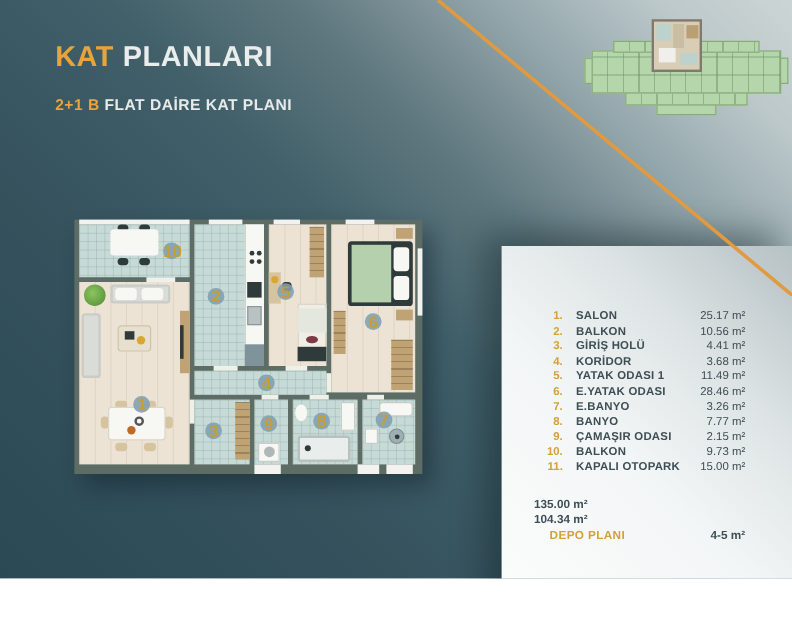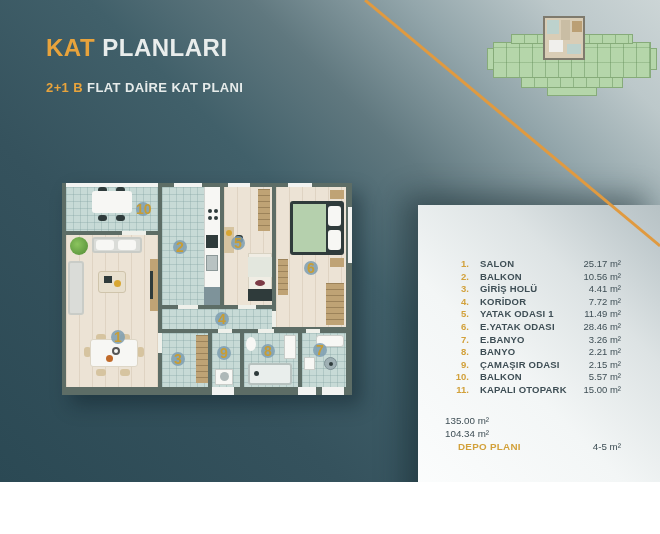--- a/index.html
+++ b/index.html
@@ -17,21 +17,21 @@
     background:linear-gradient(45deg,#fdfefe 0%,#f3f6f6 45%,#dde3e4 72%,#c0cacd 92%,#b7c2c5 100%);
     box-shadow:-14px -10px 26px rgba(12,28,34,.42);}
   .legend{position:absolute;left:27px;top:53px;width:176px;}
   .legend-row{display:flex;align-items:baseline;height:12.6px;font-size:9.5px;color:#3e4e55;}
   .legend-row .num{width:24px;text-align:right;color:#d2a13b;font-weight:bold;margin-right:11px;}
   .legend-row .name{flex:1;text-align:left;font-weight:bold;letter-spacing:.2px;}
   .legend-row .area{text-align:right;font-weight:normal;}
   .summary{position:absolute;left:27px;top:210px;width:176px;}
   .summary-row{display:flex;align-items:baseline;height:13.2px;font-size:9.8px;}
   .summary-row .label{flex:1;padding-left:13px;color:#d2a13b;font-weight:bold;letter-spacing:.3px;}
-  .summary-row .value{text-align:right;color:#3e4e55;font-weight:normal;}
+  .summary-row .value{text-align:right;color:#3e4e55;font-weight:bold;}
   
   .diag{position:absolute;left:366px;top:-1px;width:384px;height:2.5px;background:#e09a40;
     transform:rotate(39.8deg);transform-origin:0 0;z-index:6;}
   
   .keyplan{position:absolute;left:487px;top:14px;width:170px;height:90px;z-index:5;}
   .kp{position:absolute;background:#b5d6aa;border:1px solid #86ab79;box-sizing:border-box;}
   .kp.grid{background-image:repeating-linear-gradient(90deg,transparent 0 12px,rgba(96,140,86,.45) 12px 13px),
     repeating-linear-gradient(0deg,transparent 0 14px,rgba(96,140,86,.3) 14px 15px);}
   .kp-unit{position:absolute;left:56px;top:2px;width:42px;height:44px;background:#d9cdb6;
     border:2px solid #7e7a6d;box-sizing:border-box;z-index:2;}
@@ -86,51 +86,51 @@
           <span class="area">10.56 m²</span>
         </div>
       <div class="legend-row">
           <span class="num">3.</span>
           <span class="name">GİRİŞ HOLÜ</span>
           <span class="area">4.41 m²</span>
         </div>
       <div class="legend-row">
           <span class="num">4.</span>
           <span class="name">KORİDOR</span>
-          <span class="area">7.72 m²</span>
+          <span class="area">3.68 m²</span>
         </div>
       <div class="legend-row">
           <span class="num">5.</span>
           <span class="name">YATAK ODASI 1</span>
           <span class="area">11.49 m²</span>
         </div>
       <div class="legend-row">
           <span class="num">6.</span>
           <span class="name">E.YATAK ODASI</span>
           <span class="area">28.46 m²</span>
         </div>
       <div class="legend-row">
           <span class="num">7.</span>
           <span class="name">E.BANYO</span>
           <span class="area">3.26 m²</span>
         </div>
       <div class="legend-row">
           <span class="num">8.</span>
           <span class="name">BANYO</span>
-          <span class="area">2.21 m²</span>
+          <span class="area">7.77 m²</span>
         </div>
       <div class="legend-row">
           <span class="num">9.</span>
           <span class="name">ÇAMAŞIR ODASI</span>
           <span class="area">2.15 m²</span>
         </div>
       <div class="legend-row">
           <span class="num">10.</span>
           <span class="name">BALKON</span>
-          <span class="area">5.57 m²</span>
+          <span class="area">9.73 m²</span>
         </div>
       <div class="legend-row">
           <span class="num">11.</span>
           <span class="name">KAPALI OTOPARK</span>
           <span class="area">15.00 m²</span>
         </div>
     </div>
     <div class="summary">
       <div class="summary-row">
           <span class="value">135.00 m²</span>

